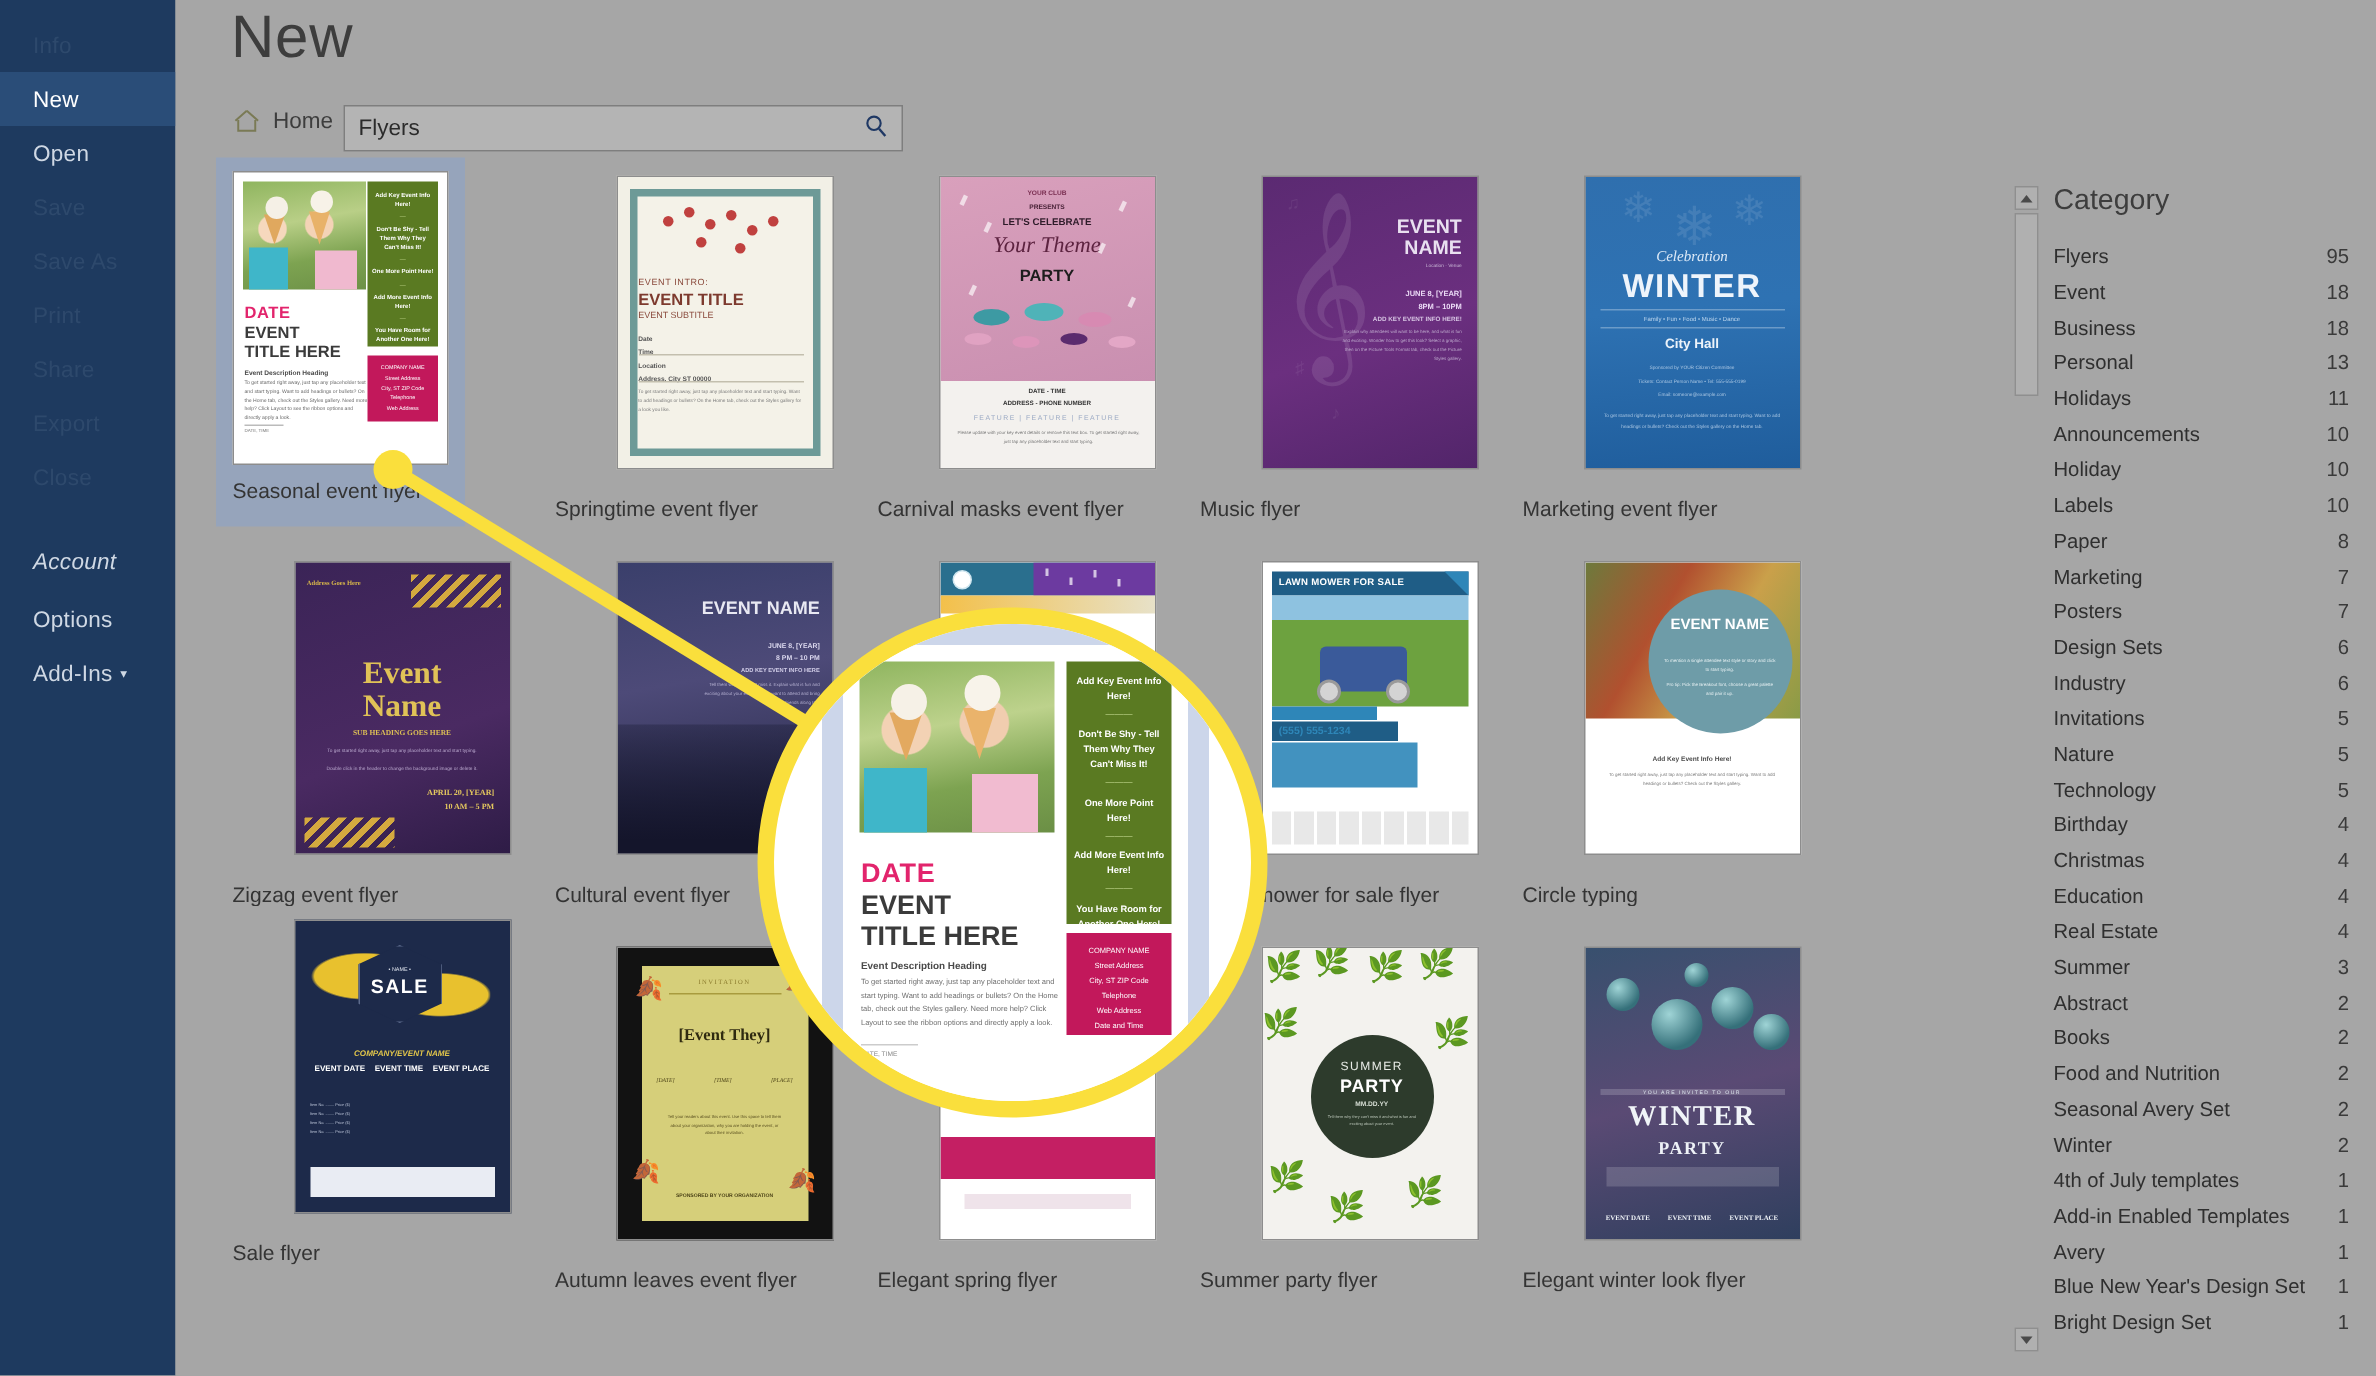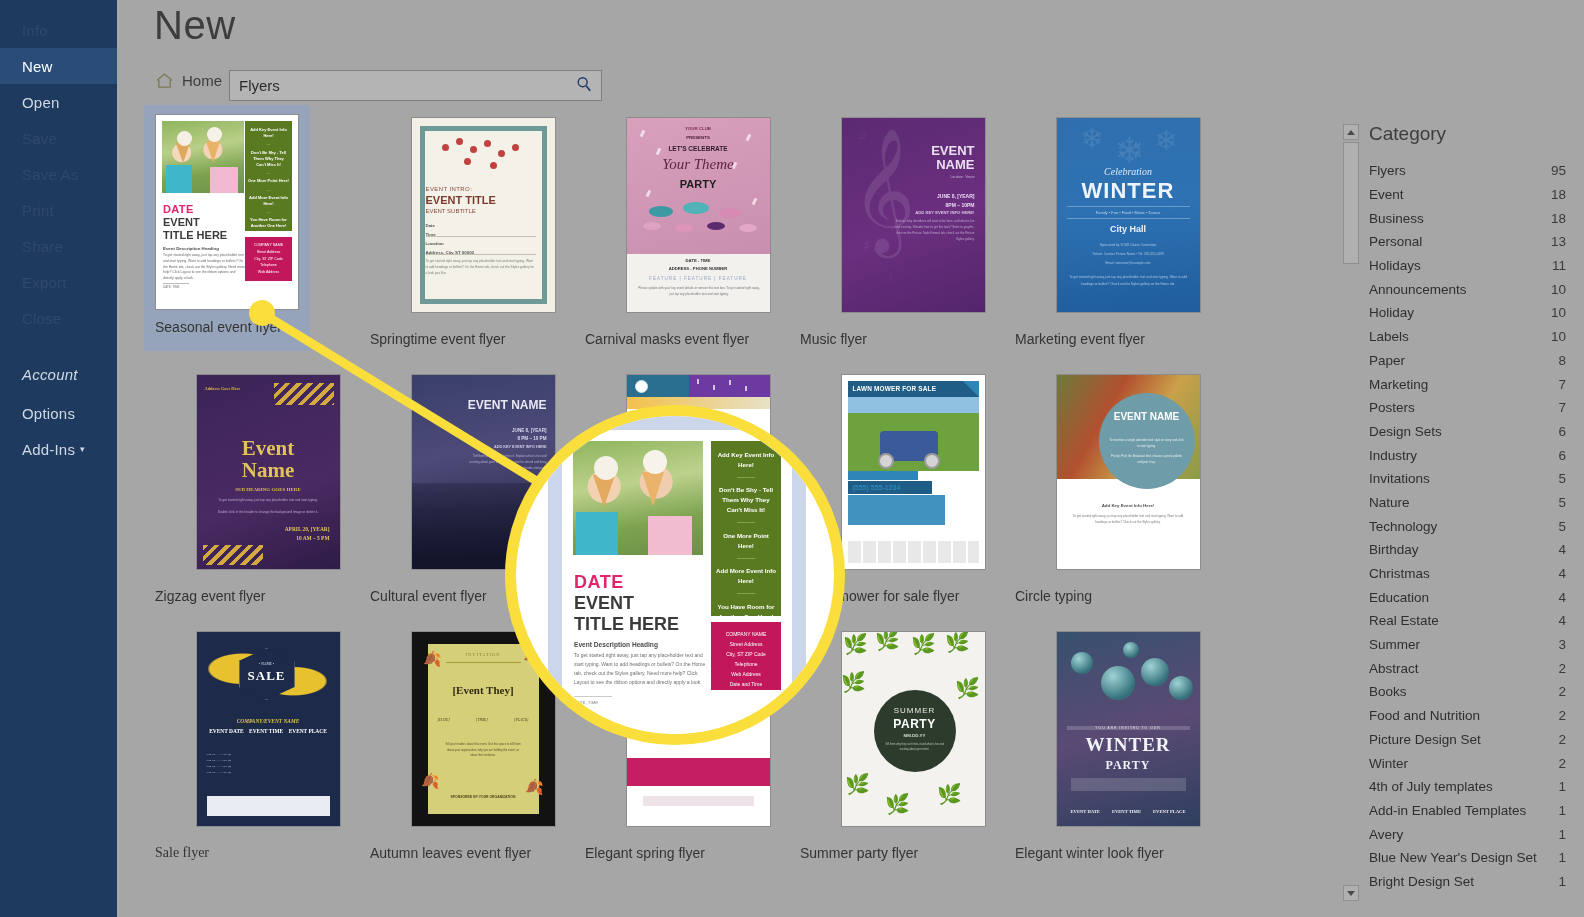--- a/index.html
+++ b/index.html
@@ -659,21 +659,21 @@
         <div class="en">EVENT NAME</div>
         <div class="tx">To mention a single attendee text style or story and click to start typing.</div>
         <div class="tx" style="top:78px">Pro tip: Pick the Breakout font, choose a great palette and pair it up.</div>
         <div class="k">Add Key Event Info Here!</div>
         <div class="b">To get started right away, just tap any placeholder text and start typing. Want to add headings or bullets? Check out the Styles gallery.</div>
       </div>
         </div>
       <div class="label">Circle typing</div>
     </div>
 
-    <div class="tmpl" style="left:0; top:514px;font-family:Liberation Serif, serif;">
+    <div class="tmpl" style="left:0; top:496px;">
       <div class="frame">
           <div class="thumb sale">
         <div class="splash"></div>
         <div class="hex"></div>
         <div class="nm">• NAME •</div>
         <div class="sl">SALE</div>
         <div class="cn">COMPANY/EVENT NAME</div>
         <div class="cols">
           <div>EVENT DATE</div>
           <div>EVENT TIME</div>
@@ -870,21 +870,21 @@
         </div>
         <div class="cat-row">
           <span>Books</span>
           <span class="cnt">2</span>
         </div>
         <div class="cat-row">
           <span>Food and Nutrition</span>
           <span class="cnt">2</span>
         </div>
         <div class="cat-row">
-          <span>Picture Design Set</span>
+          <span>Seasonal Avery Set</span>
           <span class="cnt">2</span>
         </div>
         <div class="cat-row">
           <span>Winter</span>
           <span class="cnt">2</span>
         </div>
         <div class="cat-row">
           <span>4th of July templates</span>
           <span class="cnt">1</span>
         </div>

